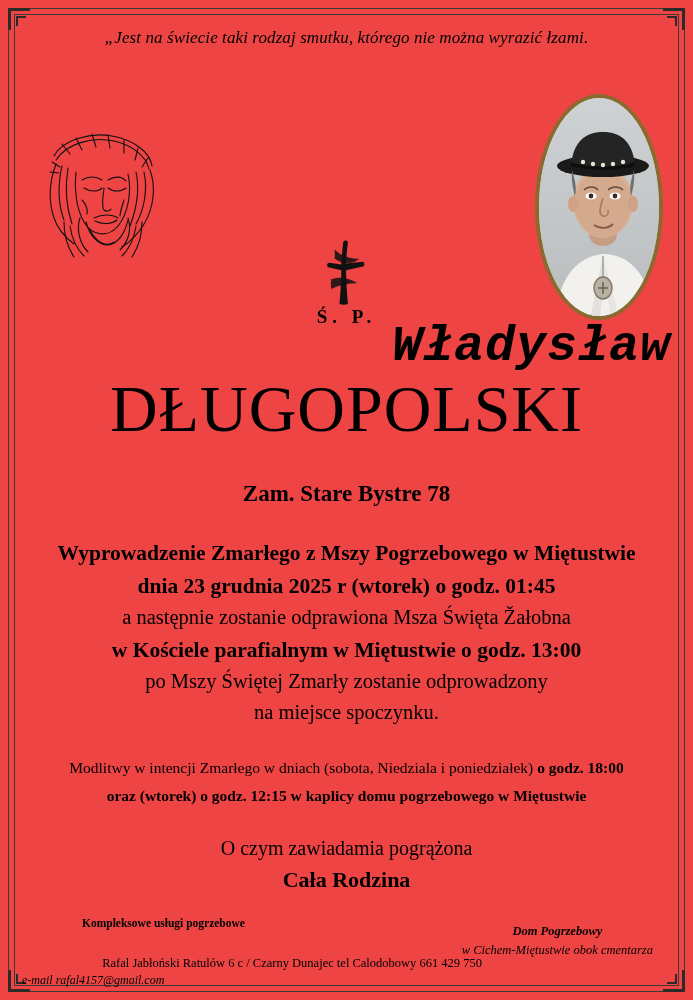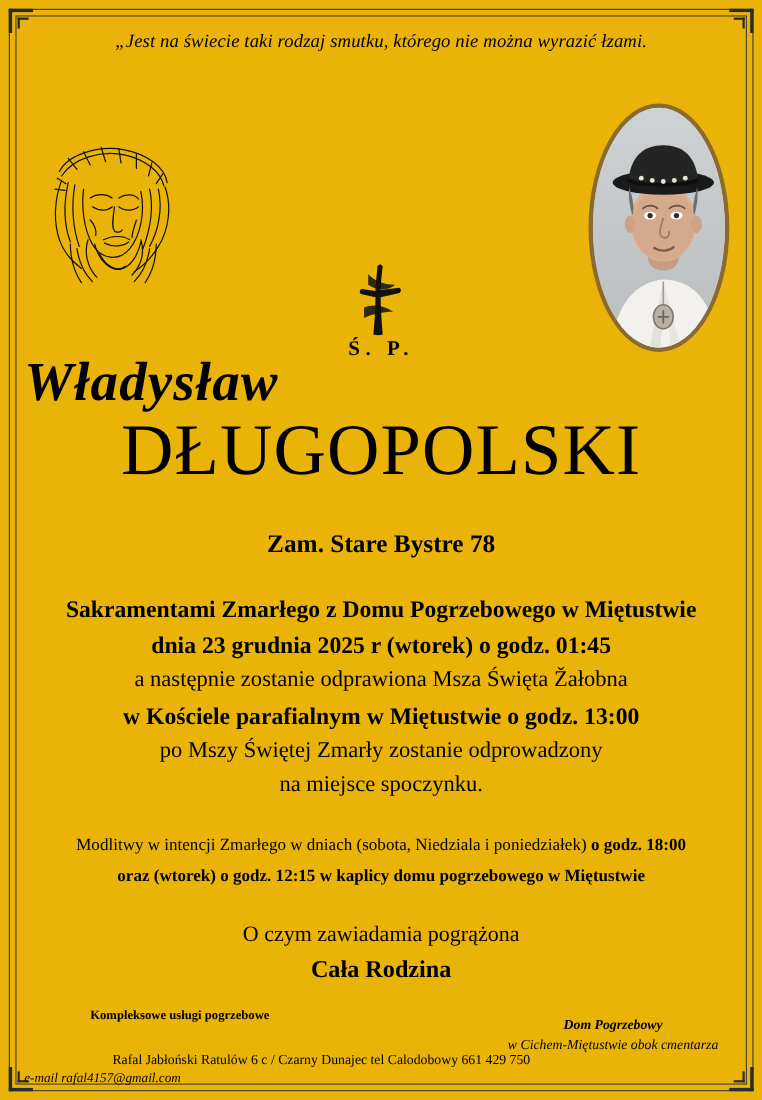--- a/index.html
+++ b/index.html
@@ -11,21 +11,21 @@
     width: 693px;
     height: 1000px;
     font-family: "Liberation Serif", serif;
     color: #000000;
     overflow: hidden;
   }
   .page {
     position: relative;
     width: 693px;
     height: 1000px;
-    background: #eab308;
+    background: #ef4444;
     box-sizing: border-box;
   }
   
   .frame-outer {
     position: absolute;
     left: 8px;
     top: 8px;
     right: 8px;
     bottom: 8px;
     border: 1px solid #3a3a3a;
@@ -135,22 +135,22 @@
   }
   .sp {
     font-family: "Liberation Serif", serif;
     font-size: 19px;
     font-weight: bold;
     letter-spacing: 5px;
     margin-top: -6px;
   }
 
   .name-first {
-    text-align: left;
-    font-family: Liberation Serif, serif;
+    text-align: right;
+    font-family: Liberation Mono, monospace;
     font-weight: bold;
     font-style: italic;
     font-size: 50px;
     margin-top: 20px;
     letter-spacing: 1px;
   }
   .name-last {
     text-align: center;
     font-family: "Liberation Serif", serif;
     font-weight: normal;
@@ -385,21 +385,21 @@
         <div class="sp">Ś.   P.</div>
       </div>
     </div>
 
     <div class="name-first">Władysław</div>
     <div class="name-last">DŁUGOPOLSKI</div>
 
     <div class="residence">Zam. Stare Bystre 78</div>
 
     <div class="ceremony">
-      <div class="big-b">Sakramentami Zmarłego z Domu Pogrzebowego w Miętustwie</div>
+      <div class="big-b">Wyprowadzenie Zmarłego z Mszy Pogrzebowego w Miętustwie</div>
       <div class="big-b">dnia 23 grudnia  2025 r (wtorek) o godz. 01:45</div>
       <div class="big-n">a następnie zostanie odprawiona Msza Święta Žałobna</div>
       <div class="big-b">w Kościele parafialnym w Miętustwie o godz. 13:00</div>
       <div class="big-n">po Mszy Świętej Zmarły zostanie odprowadzony</div>
       <div class="big-n">na miejsce spoczynku.</div>
     </div>
 
     <div class="prayers">
       <div><span>Modlitwy  w intencji Zmarłego  w dniach (sobota, Niedziala i poniedziałek) </span><b>o godz. 18:00</b></div>
       <div><b>oraz (wtorek)</b><b> o godz. 12:15 w kaplicy domu pogrzebowego w Miętustwie</b></div>

